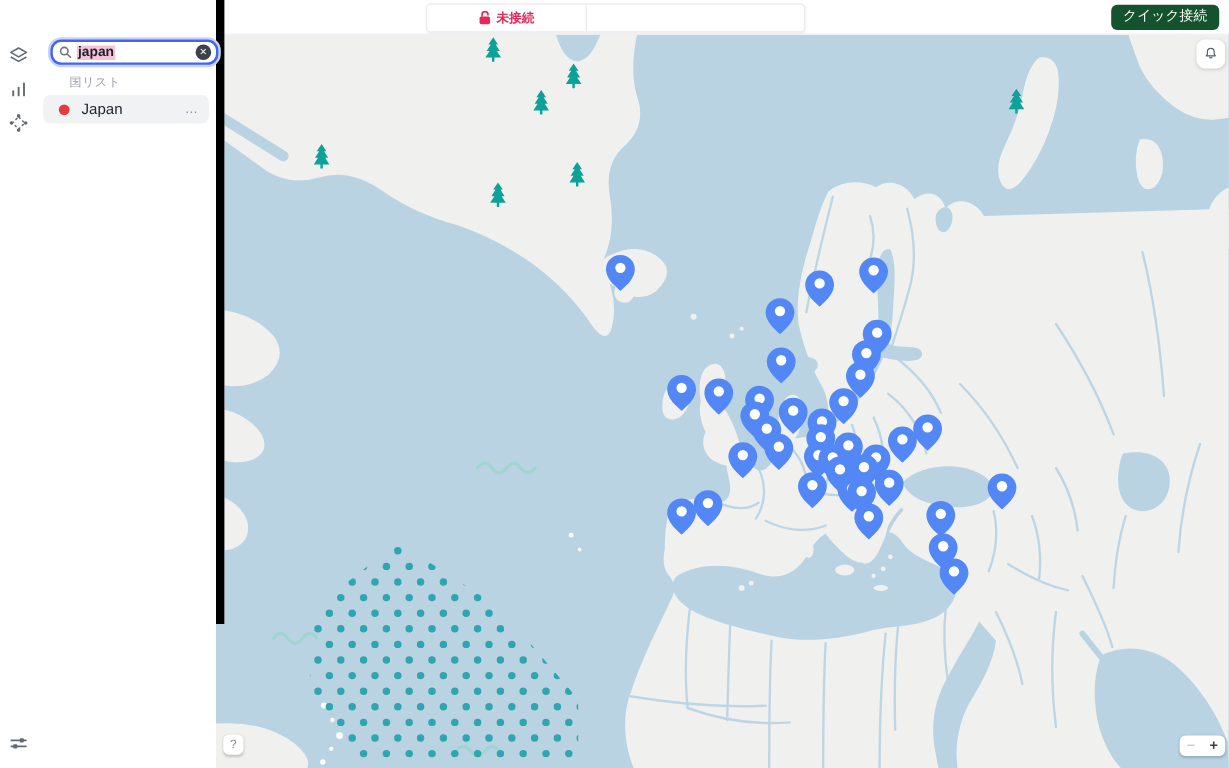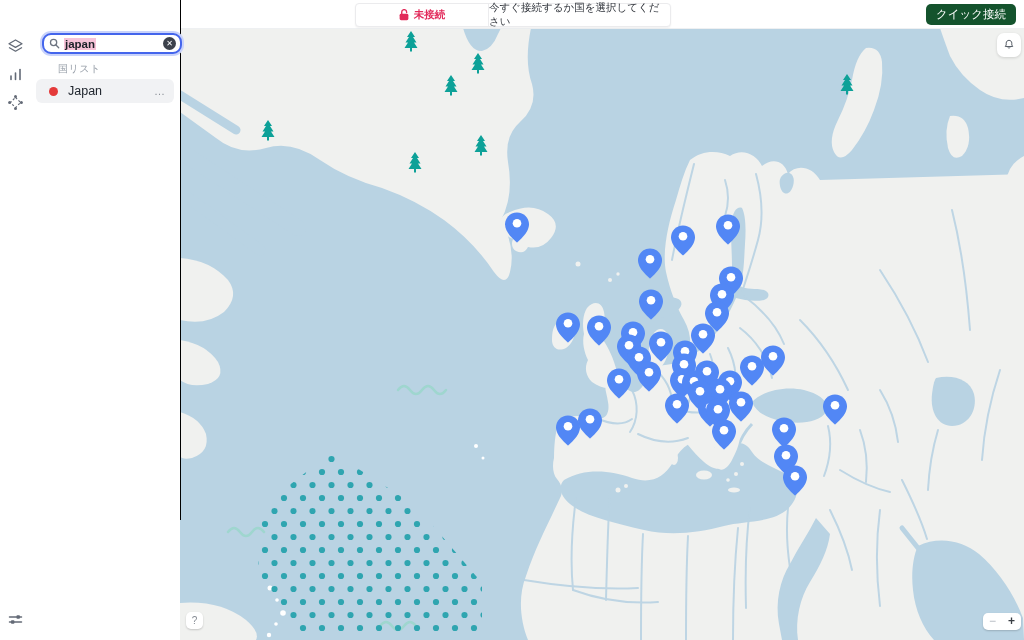--- a/index.html
+++ b/index.html
@@ -7,21 +7,21 @@
     width:1024px;height:640px;position:relative;overflow:hidden;
     font-family:"Liberation Sans","DejaVu Sans",sans-serif;
     background:#ffffff;
   }
   
   .rail{position:absolute;left:0;top:0;width:30px;height:640px;background:#fff;z-index:30;}
   .rail-icon{position:absolute;left:7px;width:17px;height:17px;color:#636a76;cursor:pointer;}
   .rail-icon svg{width:17px;height:17px;display:block;}
   
   .panel{position:absolute;left:30px;top:0;width:150px;height:520px;background:#fff;
-         border-right:1px solid #000000;z-index:29;}
+         border-right:7px solid #000000;z-index:29;}
   .searchbox{position:absolute;left:12px;top:33px;width:127px;height:17px;background:#fff;
              border:2px solid #4465ec;border-radius:9px;box-shadow:0 0 0 2px #c9d3fb;
              display:flex;align-items:center;padding:0 4px 0 5px;}
   .searchbox .mag{width:11px;height:11px;flex:0 0 auto;color:#6d7480;}
   .searchbox .val{font-size:11.5px;font-weight:bold;color:#1c2128;margin-left:4px;flex:1 1 auto;
                   white-space:nowrap;overflow:hidden;}
   .searchbox .val .sel{background:#f7c3d8;padding:1px 1px;border-radius:1px;}
   .clear-btn{width:13px;height:13px;border-radius:50%;background:#3c414b;color:#fff;
              font-size:8px;line-height:13px;text-align:center;flex:0 0 auto;cursor:pointer;
              font-weight:bold;}
@@ -565,21 +565,20 @@
 
 <div class="status-pill">
   <div class="status-left">
     <svg viewBox="0 0 11 13">
       <rect x="0.7" y="5.2" width="9.6" height="7" rx="1.6" fill="#e22a5a"></rect>
       <path d="M3,5 V3.2 C3,1.5 4.2,0.6 5.7,0.6 C7.2,0.6 8.4,1.5 8.4,3.2 V3.8" stroke="#e22a5a" stroke-width="1.5" fill="none" stroke-linecap="round"></path>
     </svg>
     <span class="status-badge-text">未接続</span>
   </div>
   <div class="status-divider"></div>
-  <div class="status-right">今すぐ接続するか国を選択してください</div>
 </div>
 
 <button class="quick-connect">クイック接続</button>
 
 <div class="bell-btn">
   <svg viewBox="0 0 24 24">
     <path d="M12,4 C9.2,4 7.2,6 7.2,8.8 L7.2,12 L5.6,14.6 H18.4 L16.8,12 L16.8,8.8 C16.8,6 14.8,4 12,4 Z" fill="none" stroke="#565d66" stroke-width="1.7" stroke-linejoin="round"></path>
     <path d="M10.4,16.8 C10.7,17.9 13.3,17.9 13.6,16.8" fill="none" stroke="#565d66" stroke-width="1.7" stroke-linecap="round"></path>
   </svg>
 </div>

